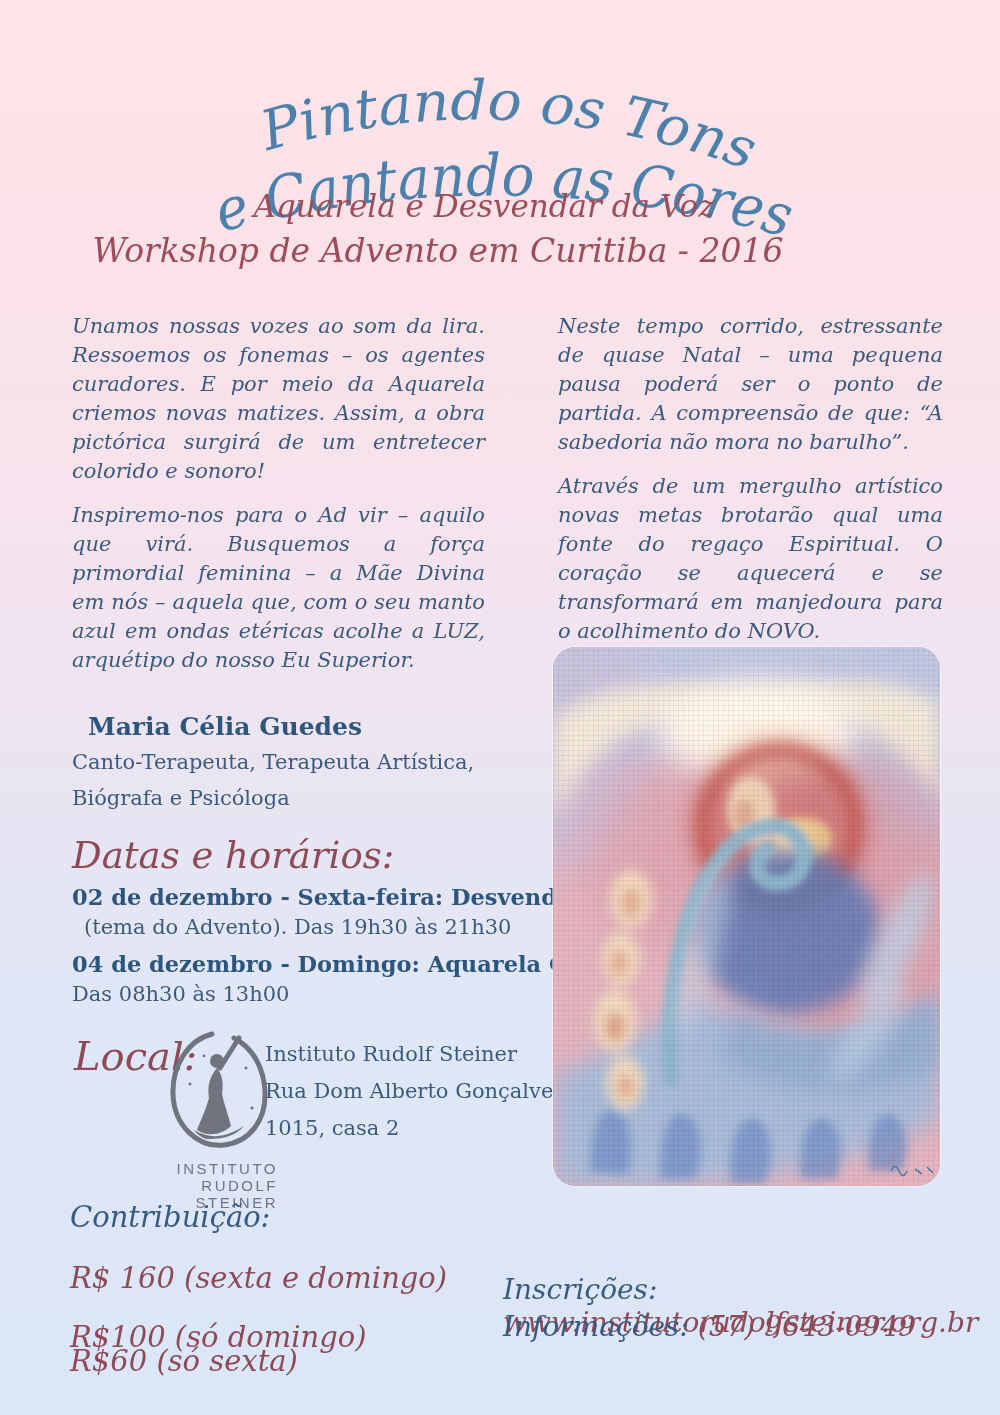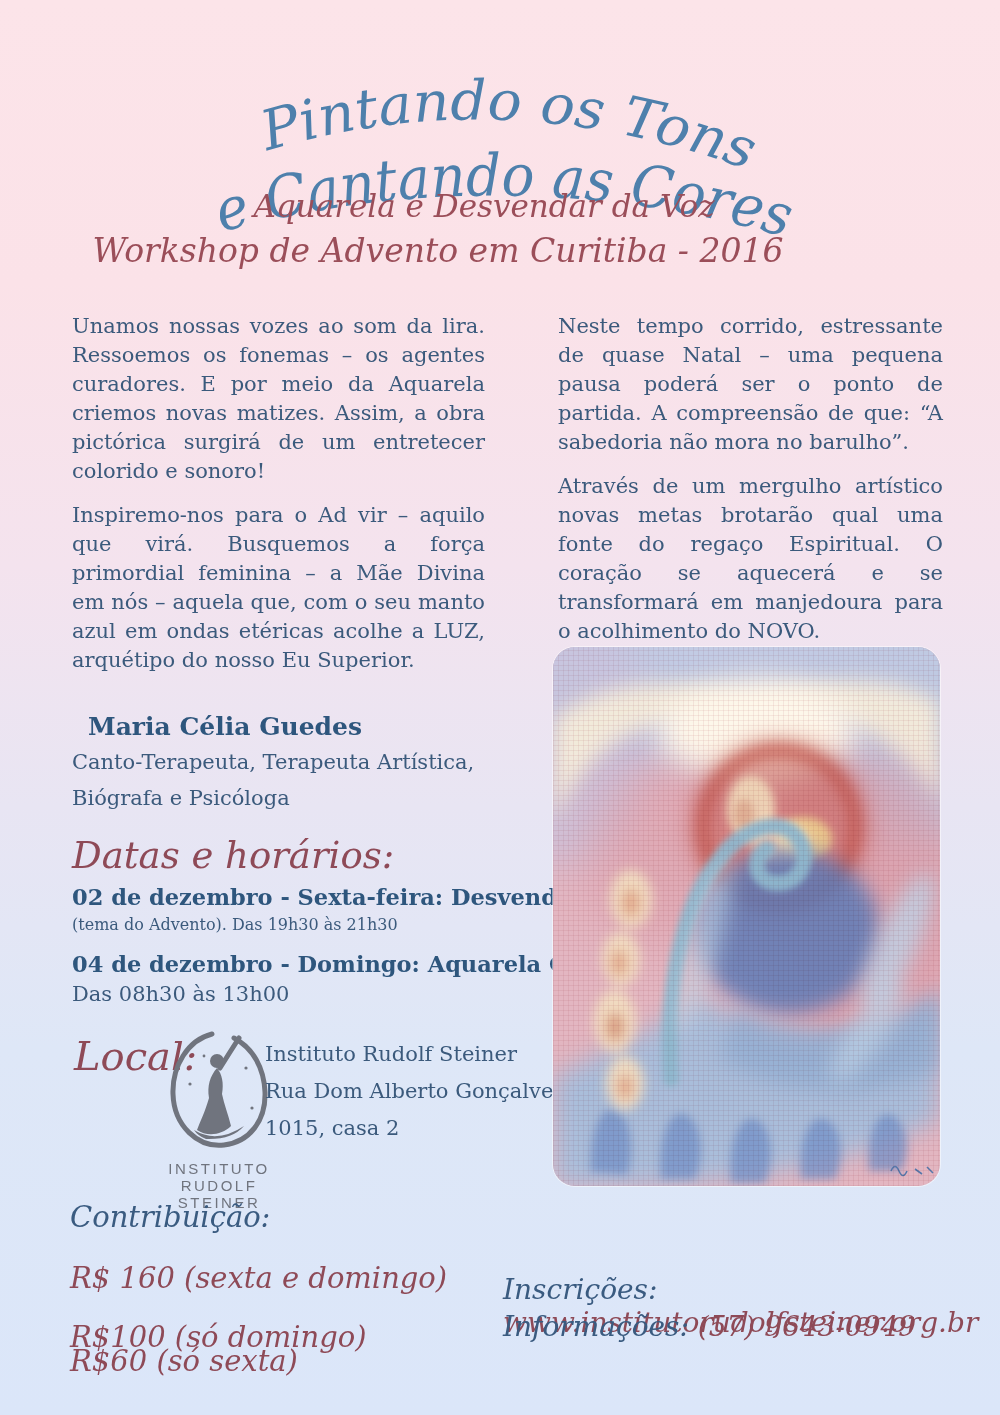--- a/index.html
+++ b/index.html
@@ -12,37 +12,37 @@
   .title-svg{position:absolute;left:170px;top:40px;}
   .title-text{font-family:"DejaVu Serif",serif;font-style:italic;fill:#4e80ac;}
   .t1{font-size:55px;}
   .t2{font-size:58px;}
   .subtitle{position:absolute;left:0;top:188px;width:904px;text-align:center;
     font-style:italic;font-size:31px;color:#9b4e59;margin-left:32px;}
   .event-line{position:absolute;left:0;top:231px;width:876px;text-align:center;
     font-style:italic;font-size:33px;color:#9b4e59;}
   
   .col{position:absolute;top:312px;font-size:21px;line-height:29px;color:#3b5a7c;text-align:justify;}
-  .col p{margin:0 0 15px 0;}
+  .col p{margin:0 0 15px 0;font-style:italic;}
   .col-left{left:72px;width:413px;}
   .col-right{left:558px;width:385px;}
   
   .script{font-style:italic;color:#8e4a57;}
   .facil-heading{position:absolute;left:72px;top:662px;font-size:37px;}
   .facil-name{position:absolute;left:72px;top:712px;font-size:25px;font-weight:bold;color:#2e567d;margin-left:16px;}
   .facil-role1{position:absolute;left:72px;top:750px;font-size:21px;color:#3b5a7c;}
   .facil-role2{position:absolute;left:72px;top:786px;font-size:21px;color:#3b5a7c;}
   .datas-heading{position:absolute;left:72px;top:834px;font-size:37px;text-align:center;}
   .sched-t1{position:absolute;left:72px;top:884px;font-size:22.5px;font-weight:bold;color:#2e567d;}
-  .sched-d1{position:absolute;left:72px;top:915px;font-size:16px;color:#3b5a7c;}
+  .sched-d1{position:absolute;left:84px;top:915px;font-size:21px;color:#3b5a7c;}
   .sched-t2{position:absolute;left:72px;top:951px;font-size:22.5px;font-weight:bold;color:#2e567d;}
   .sched-d2{position:absolute;left:72px;top:982px;font-size:21px;color:#3b5a7c;}
   .local-heading{position:absolute;left:74px;top:1033px;font-size:40px;}
   
-  .logo{position:absolute;left:160px;top:1026px;width:118px;text-align:center;}
+  .logo{position:absolute;left:160px;top:1026px;width:118px;text-align:right;}
   .logo-words{margin-top:2px;font-family:"Liberation Sans",sans-serif;font-size:15px;
     letter-spacing:2.5px;color:#70747e;line-height:17px;}
   .address{position:absolute;left:265px;top:1036px;font-size:21px;line-height:37px;color:#3b5a7c;}
   
   .painting{position:absolute;left:553px;top:647px;width:387px;height:539px;
     border-radius:22px;overflow:hidden;box-shadow:0 0 0 1px rgba(255,255,255,.5);}
   .painting svg{display:block;}
   .texture{position:absolute;left:0;top:0;right:0;bottom:0;opacity:.75;mix-blend-mode:multiply;
     background:
       repeating-linear-gradient(0deg, rgba(176,72,84,.12) 0 1px, transparent 1px 5px),

